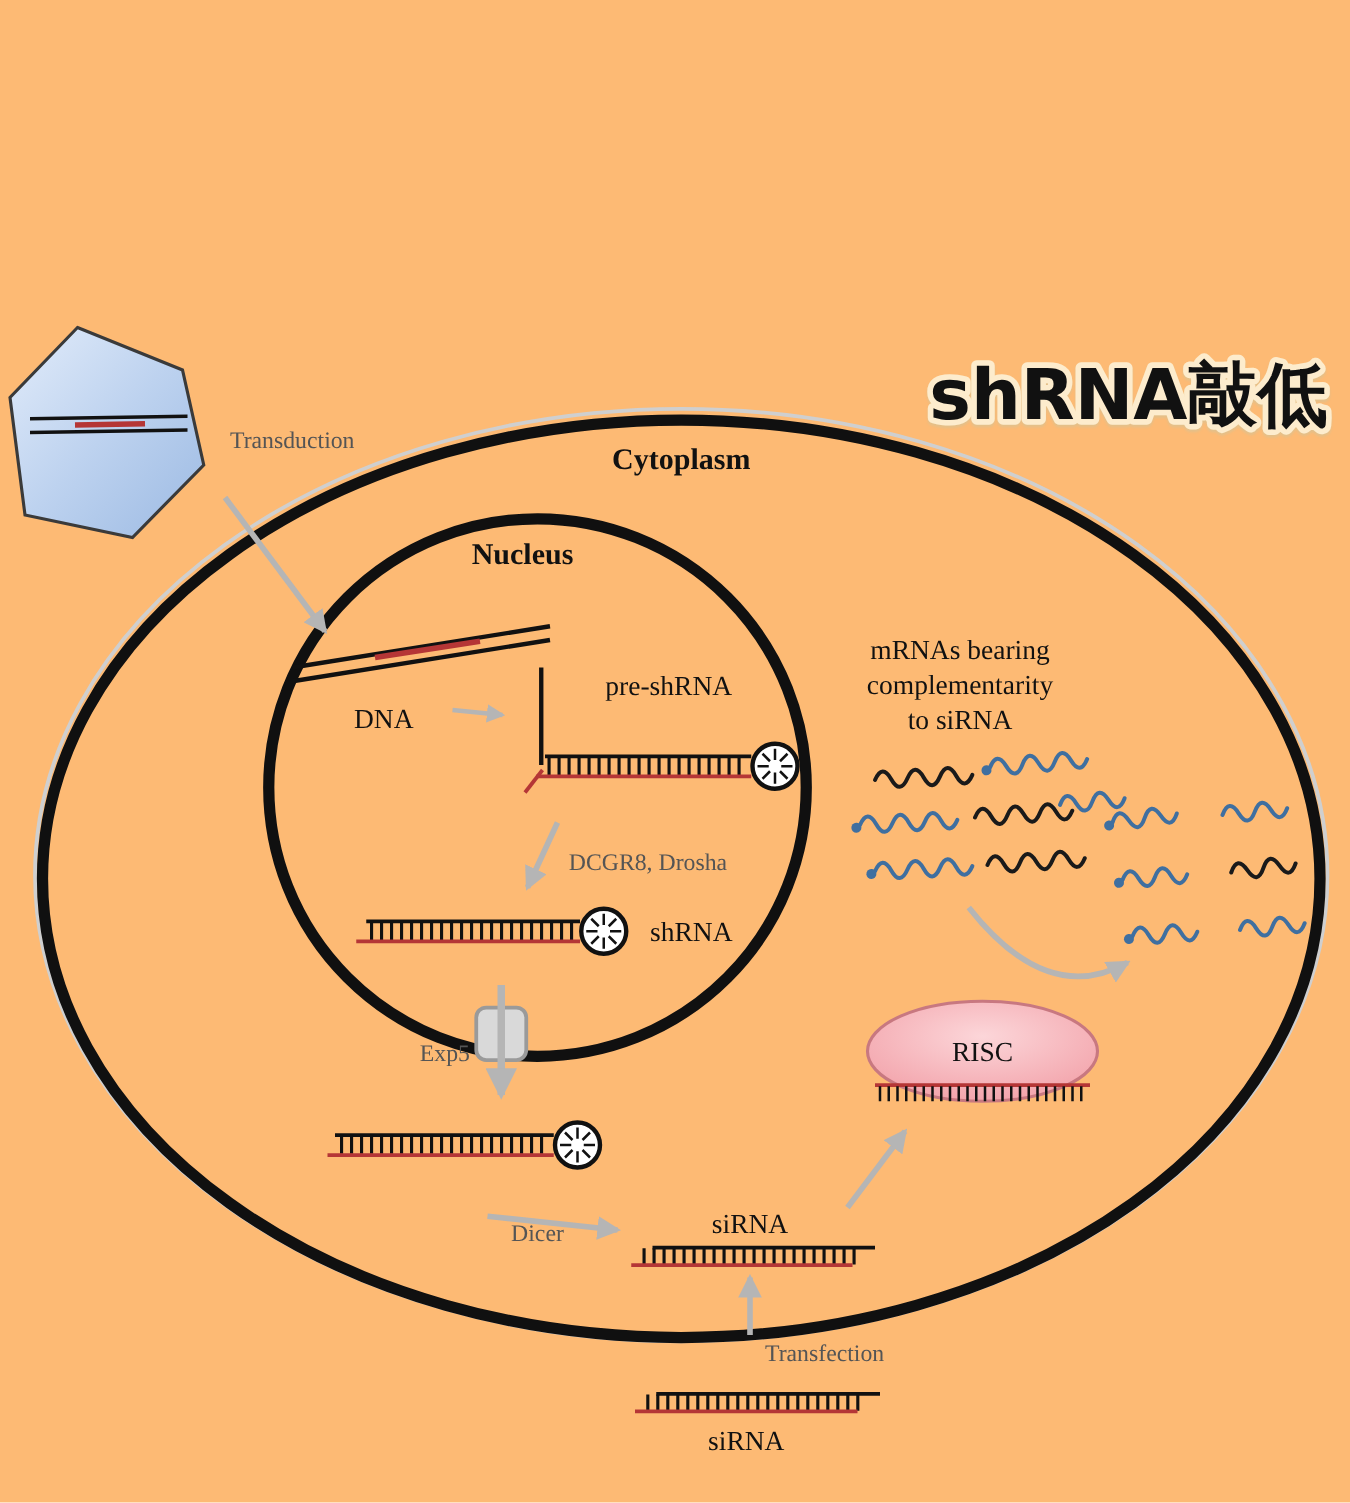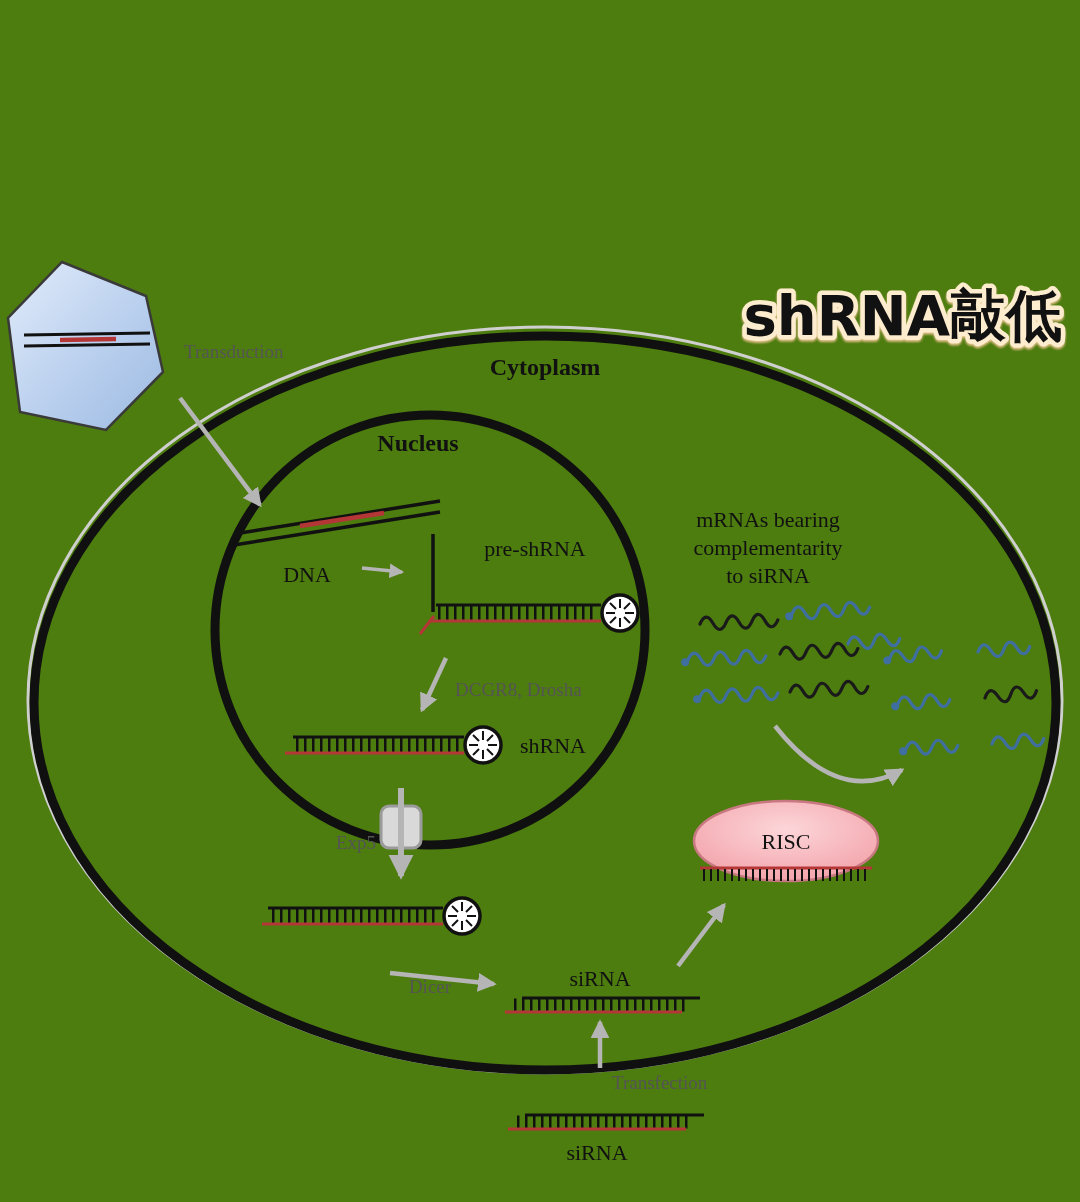--- a/index.html
+++ b/index.html
@@ -1,19 +1,19 @@
 <!DOCTYPE html>
 <html><head>
 <meta charset="utf-8">
 <style>
   html,body { margin:0; padding:0; background:#ffffff; }
   .canvas {
     position:relative;
     width:1080px; height:1202px;
-    background:#4d7c0f;
+    background:#fdba74;
     overflow:hidden;
     font-family:"Liberation Serif", serif;
   }
   svg { position:absolute; inset:0; }
   text { font-family:"Liberation Serif", serif; fill:#111; }
   .t-bold   { font-weight:bold; font-size:24px; }
   .t-mol    { font-size:22px; }
   .t-proc   { font-size:19px; fill:#555; }
   .t-cap    { font-size:22px; }
   .t-title  {

